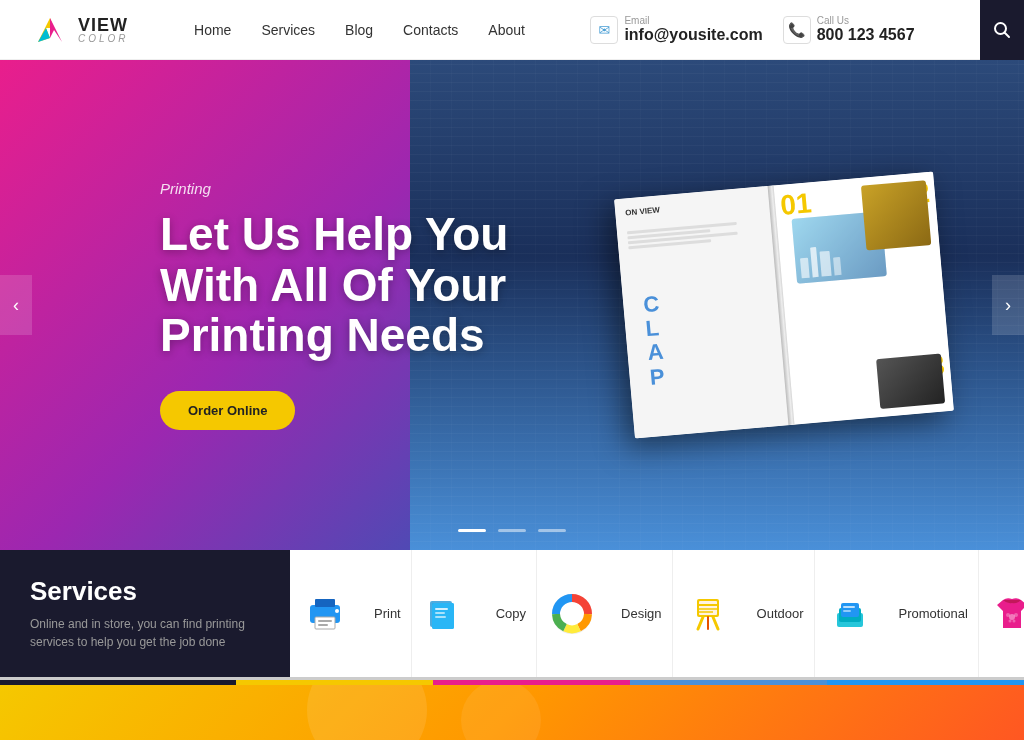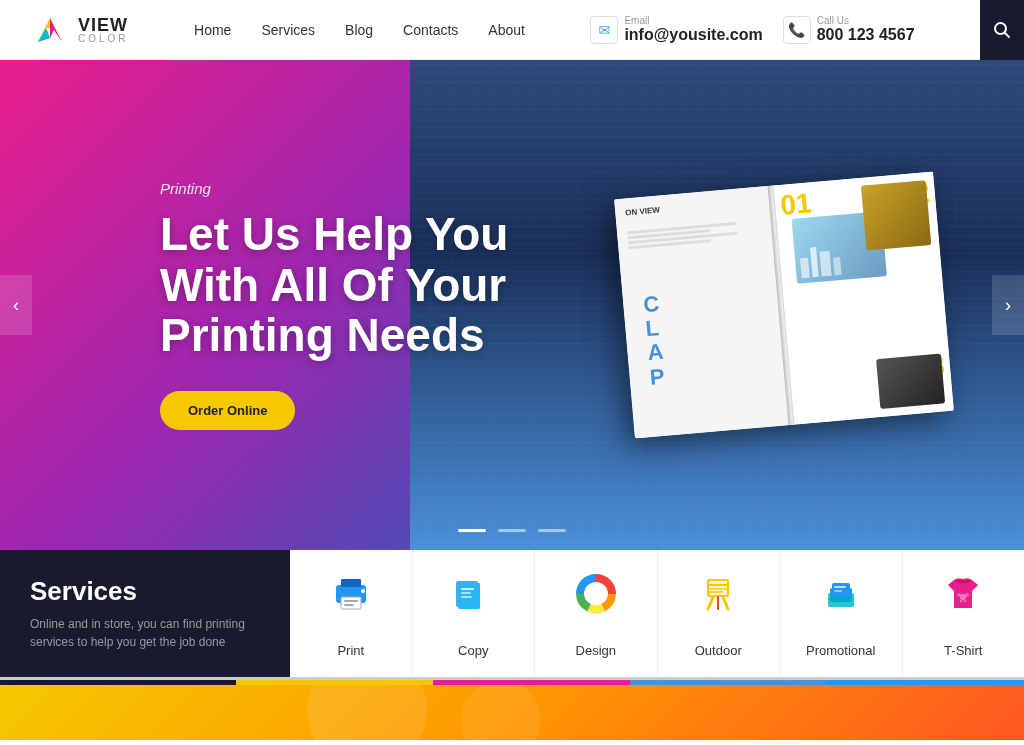--- a/index.html
+++ b/index.html
@@ -33,20 +33,21 @@
       font-size: 18px;
       font-weight: 900;
       color: #222;
       letter-spacing: 1px;
     }
     .logo-color {
       font-size: 10px;
       color: #999;
       letter-spacing: 3px;
       text-transform: uppercase;
+      font-style: italic;
     }
     .nav {
       display: flex;
       align-items: center;
       gap: 30px;
     }
     .nav a {
       text-decoration: none;
       color: #333;
       font-size: 14px;
@@ -312,21 +313,21 @@
       font-size: 12px;
       line-height: 1.5;
     }
     .services-icons {
       display: flex;
       flex: 1;
     }
     .service-item {
       flex: 1;
       display: flex;
-      flex-direction: column;
+      flex-direction: row;
       align-items: center;
       justify-content: center;
       padding: 15px 10px;
       border-right: 1px solid #eee;
       cursor: pointer;
       gap: 24px;
       background: #fff;
       transition: background 0.2s;
     }
     .service-item:last-child { border-right: none; align-items: center; }

